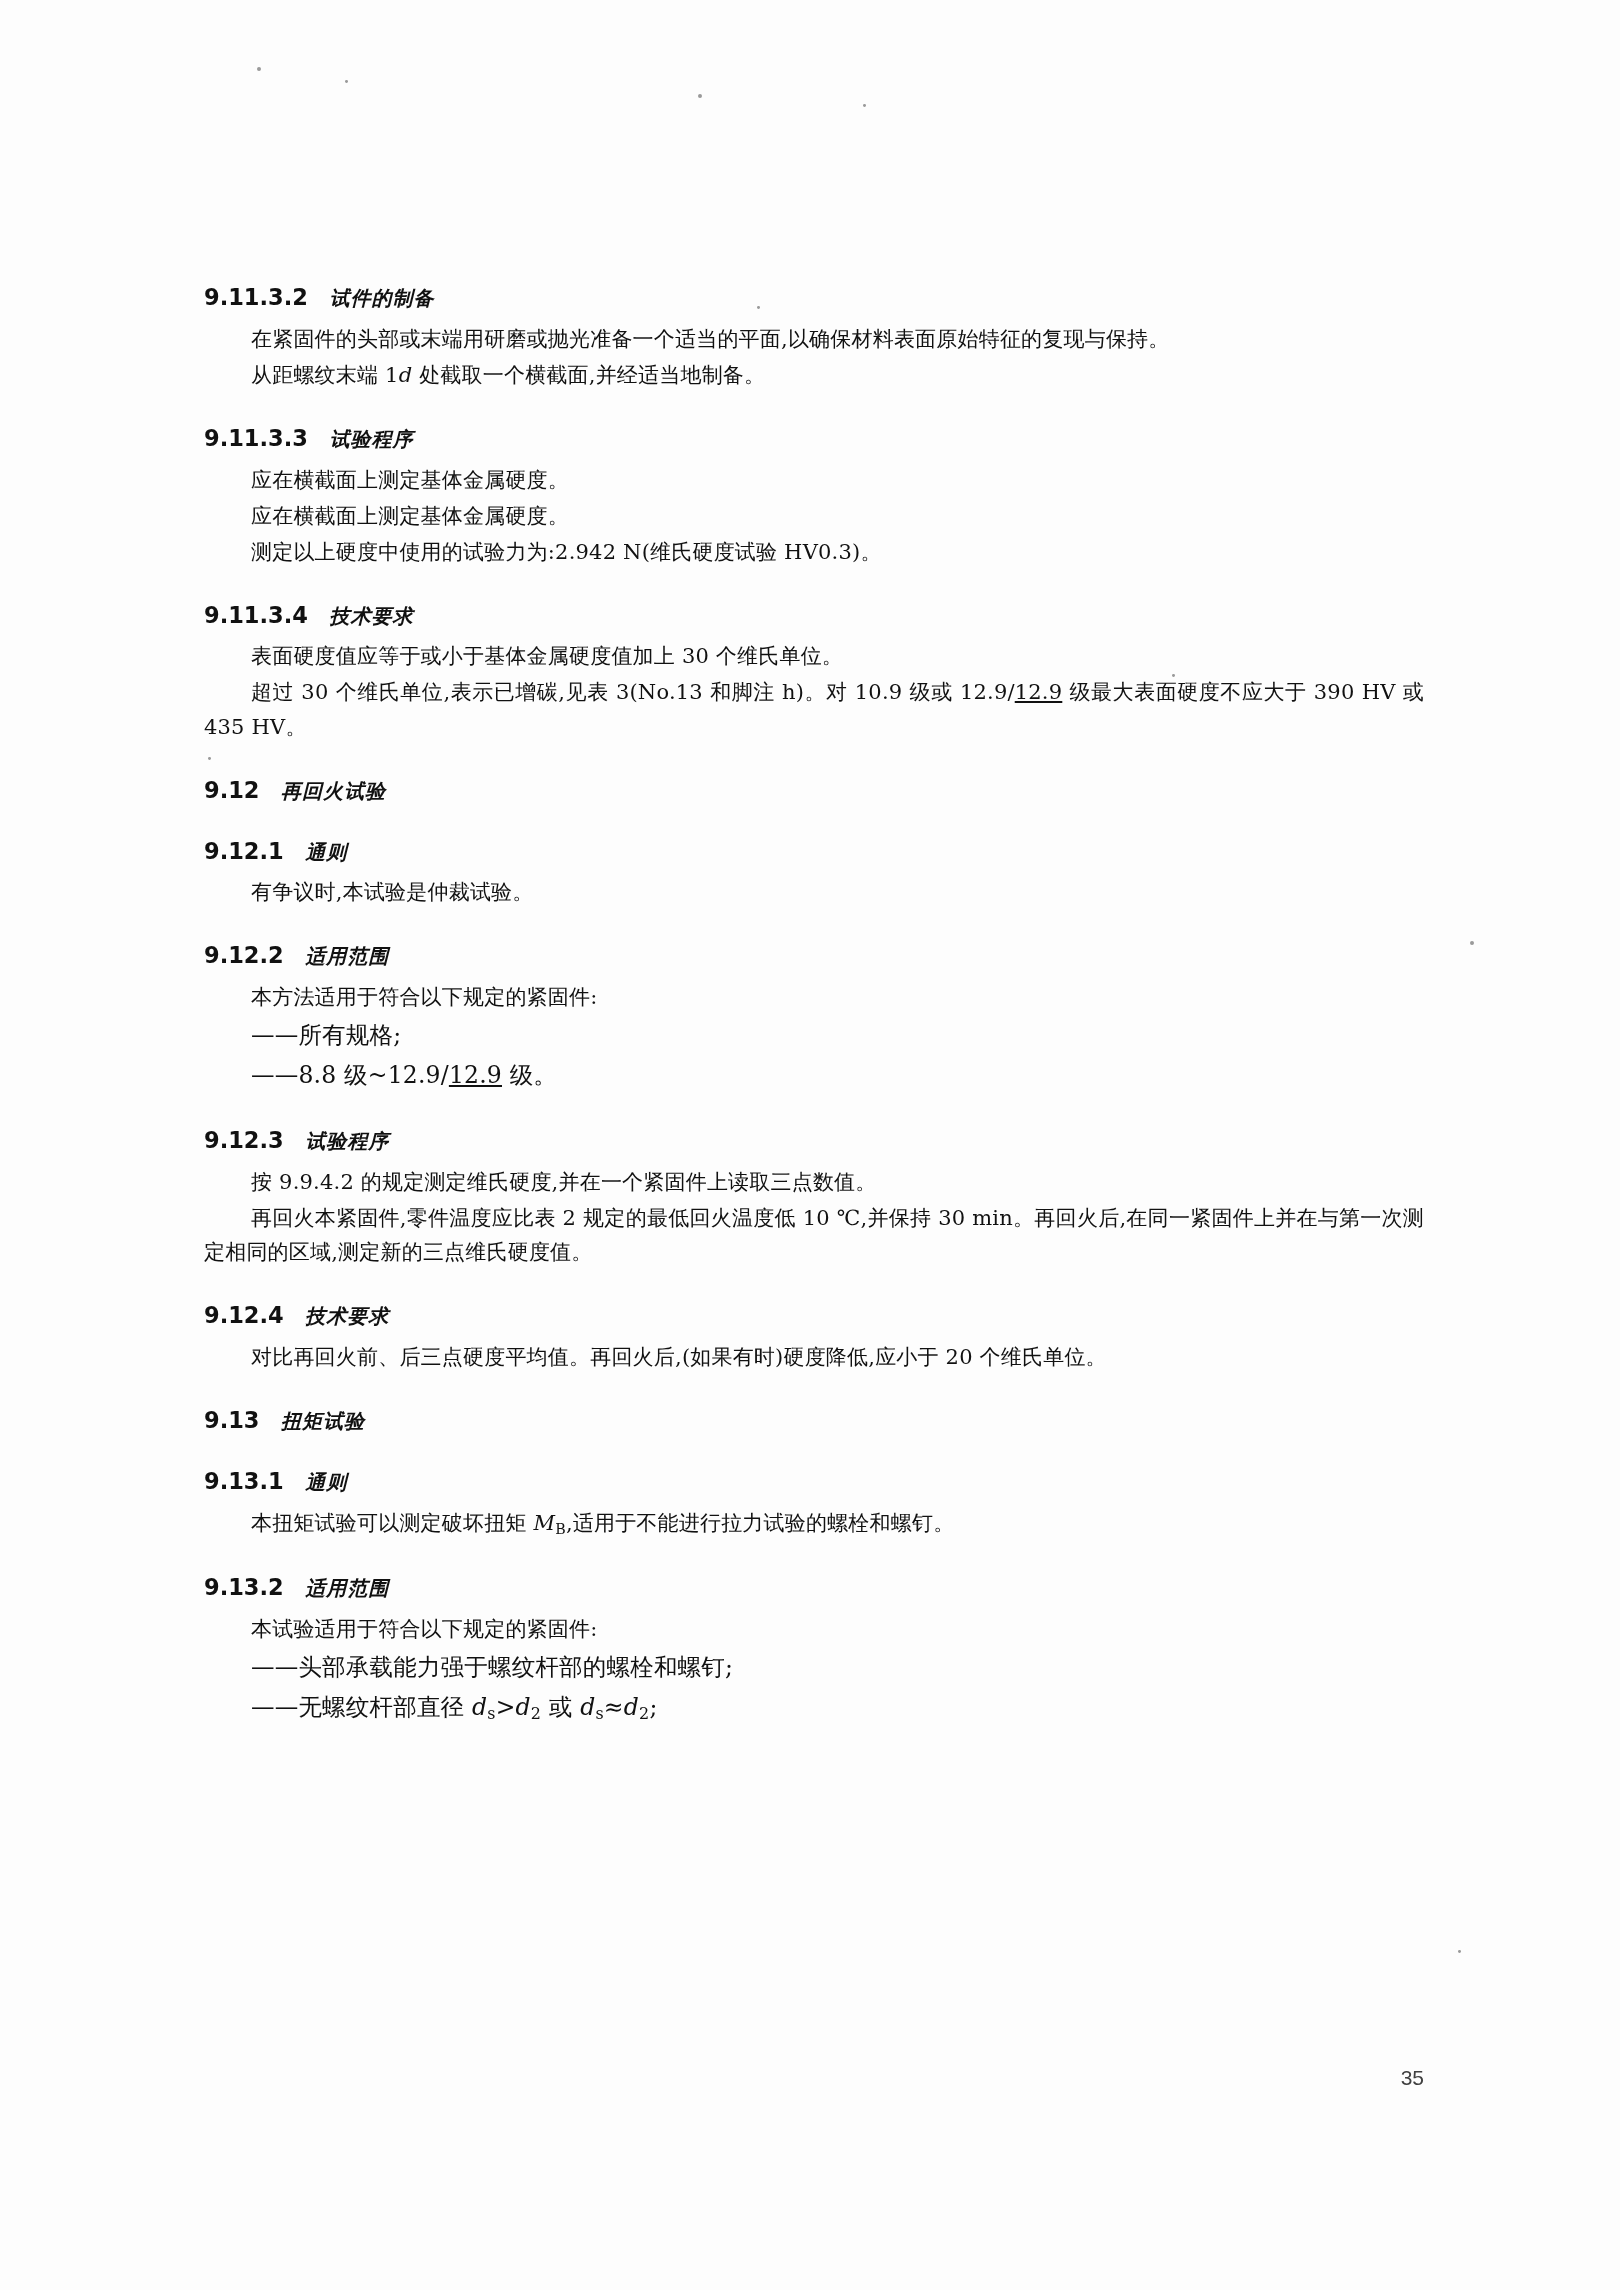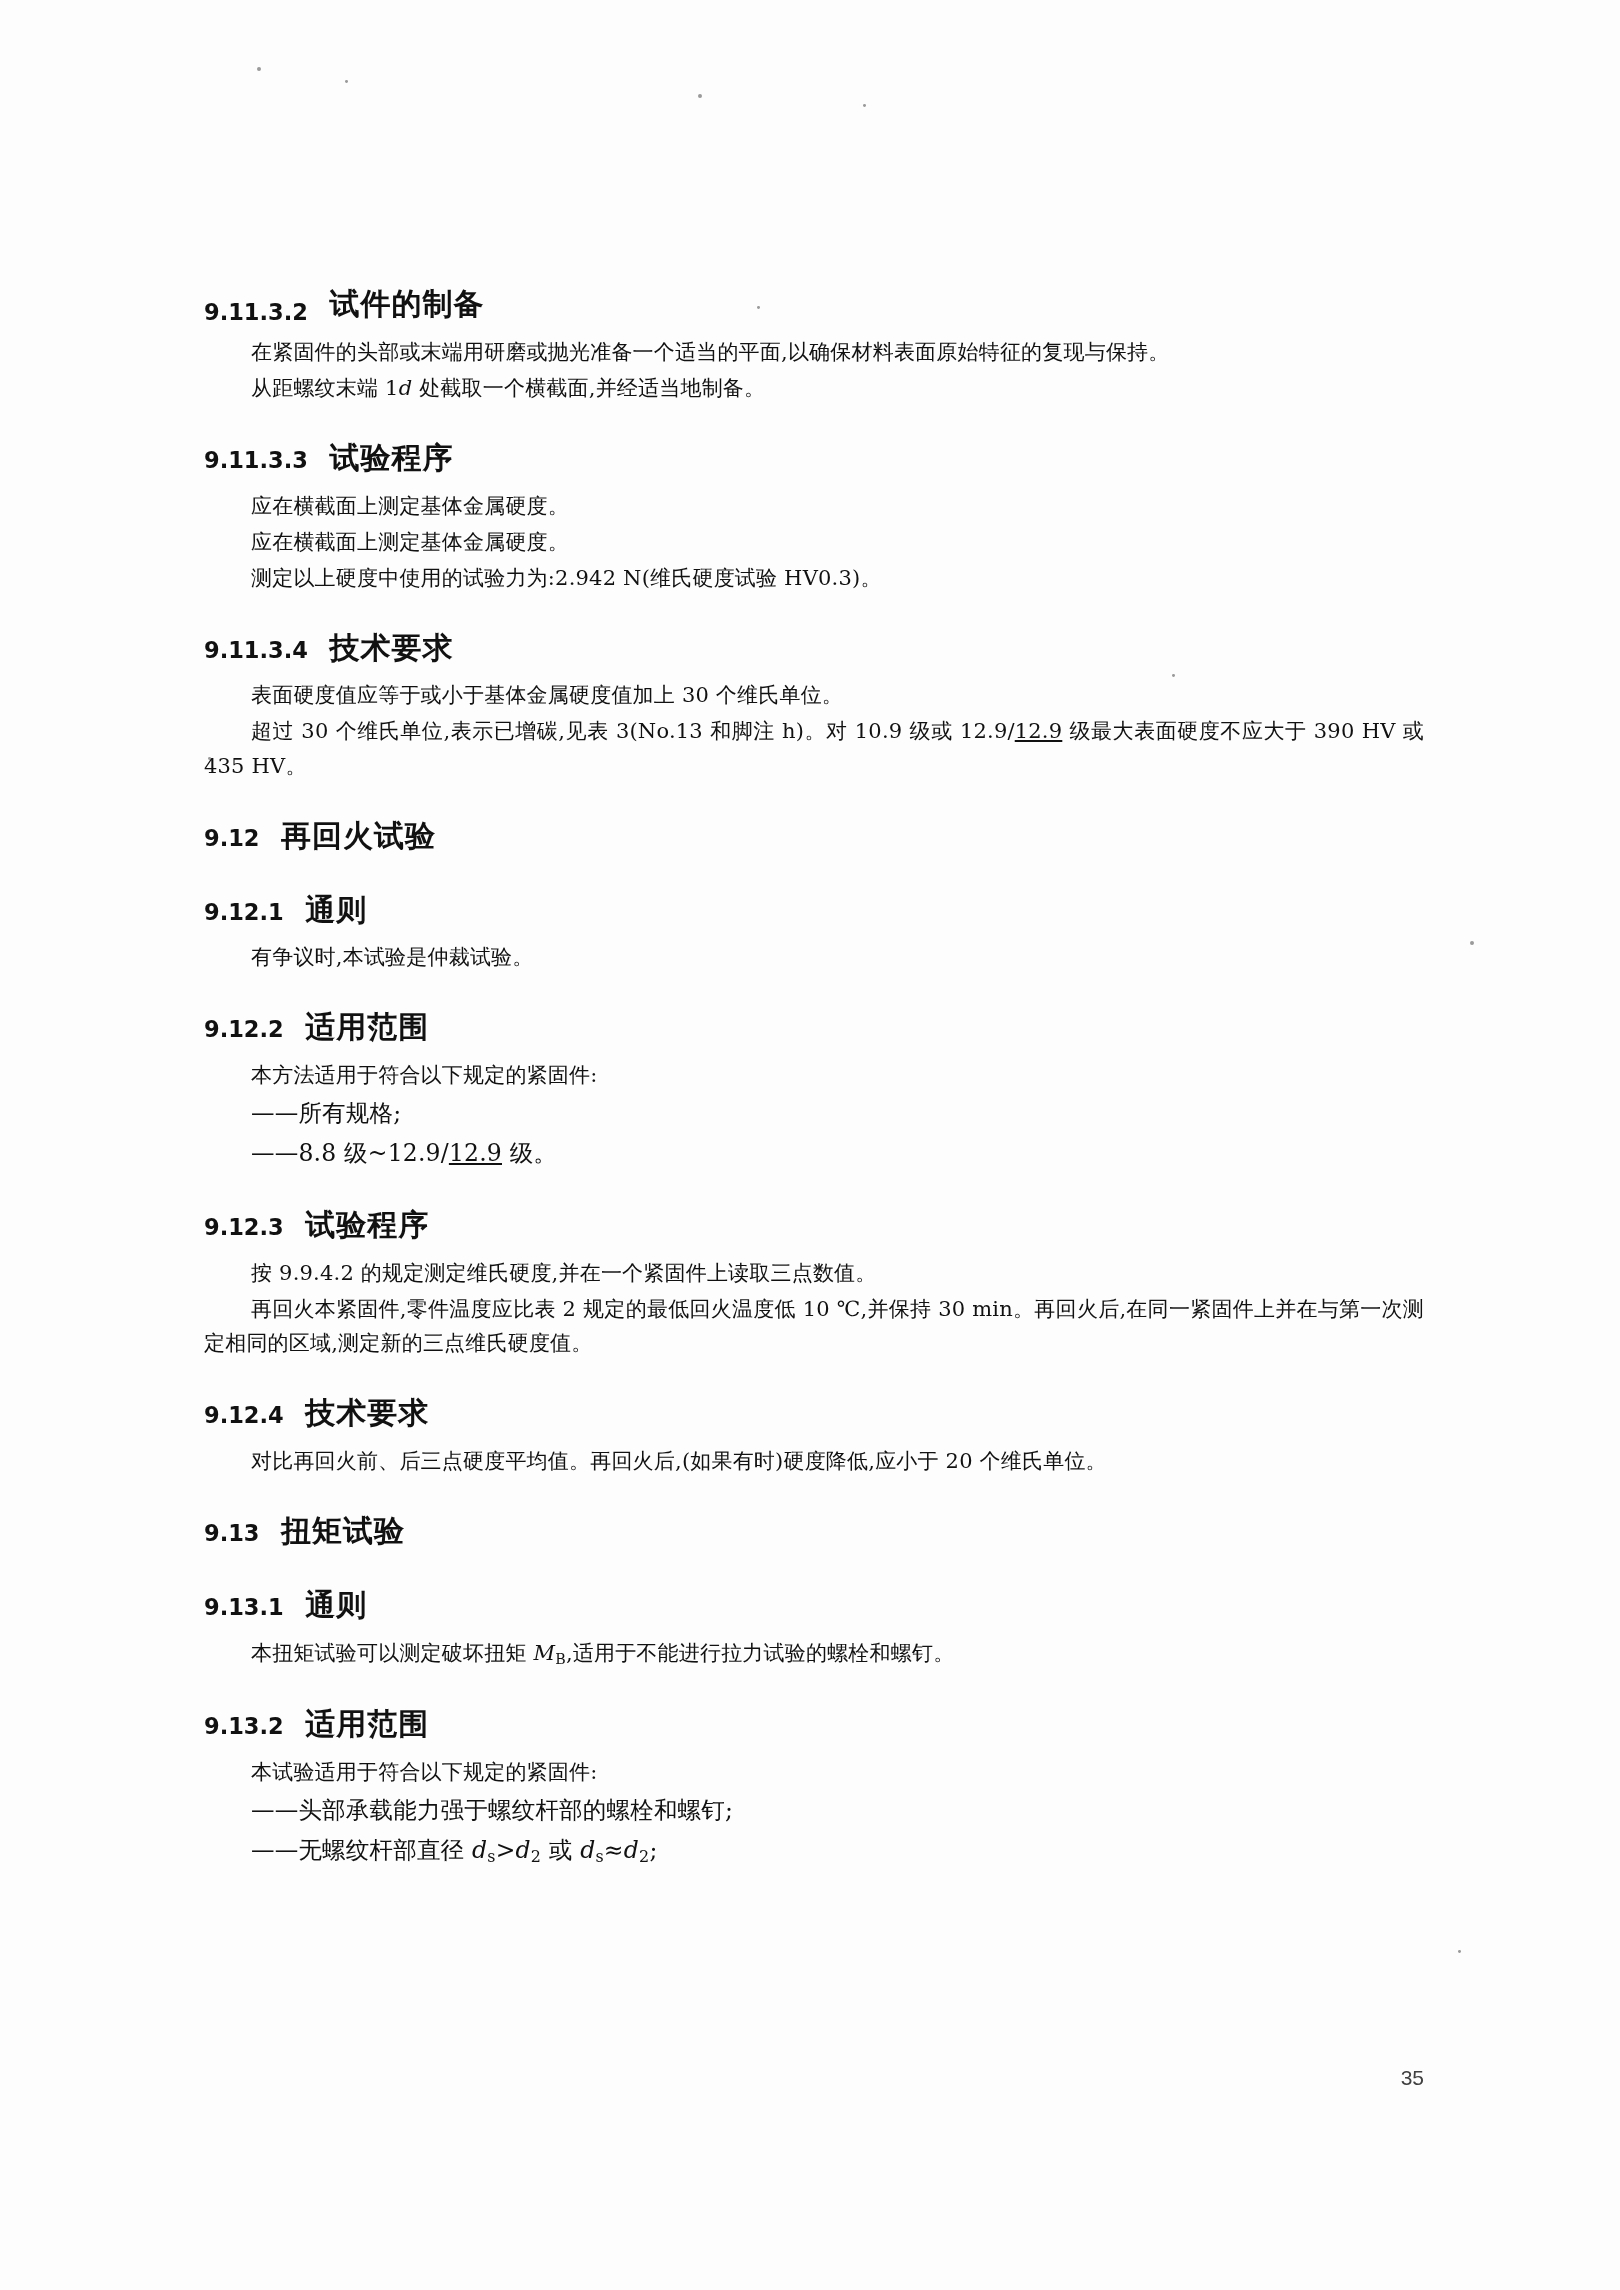--- a/index.html
+++ b/index.html
@@ -37,33 +37,34 @@
     left: 204px;
     top: 284px;
     width: 1220px;
   }
   .clause-row {
     display: flex;
     align-items: baseline;
     margin-top: 33px;
     margin-bottom: 9.8px;
   }
-  .clause-row:first-child { margin-top: 0; align-items: flex-end; }
+  .clause-row:first-child { margin-top: 0; }
   .clause-num {
     font-family: "DejaVu Sans", sans-serif;
     font-weight: bold;
     font-size: 22.5px;
     white-space: nowrap;
     margin-right: 21.6px;
   }
   .clause-title {
     font-family: "DejaVu Sans", sans-serif;
     font-weight: bold;
-    font-size: 30px;
+    font-size: 20px;
     letter-spacing: 1px;
+    font-style: italic;
   }
   p.para {
     font-family: "DejaVu Serif", serif;
     font-size: 21px;
     line-height: 1.62;
     margin: 0 0 2px 0;
     text-indent: 47px;
     text-align: justify;
     letter-spacing: 0.2px;
   }

